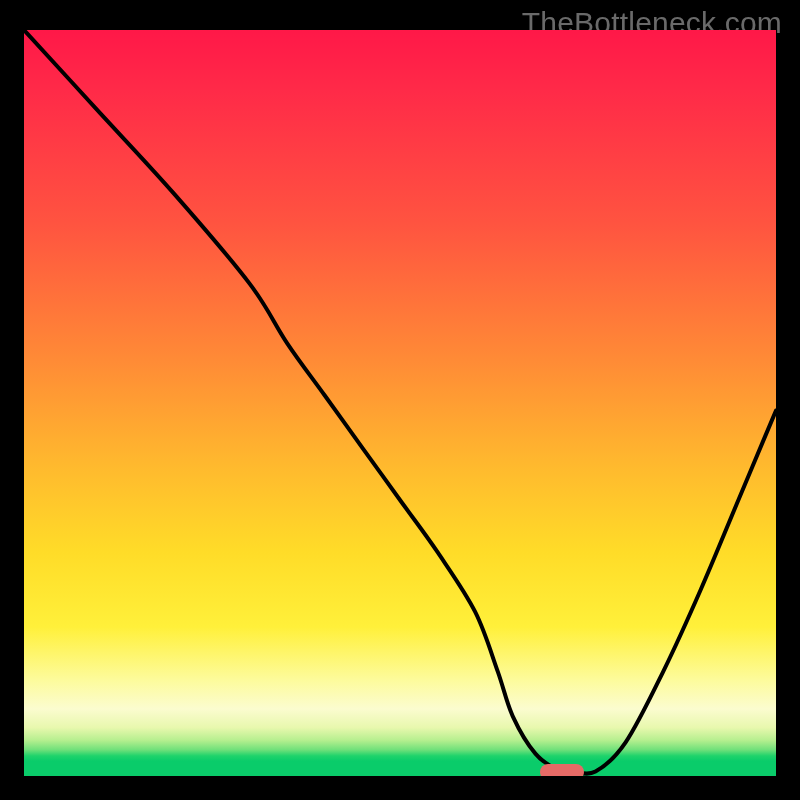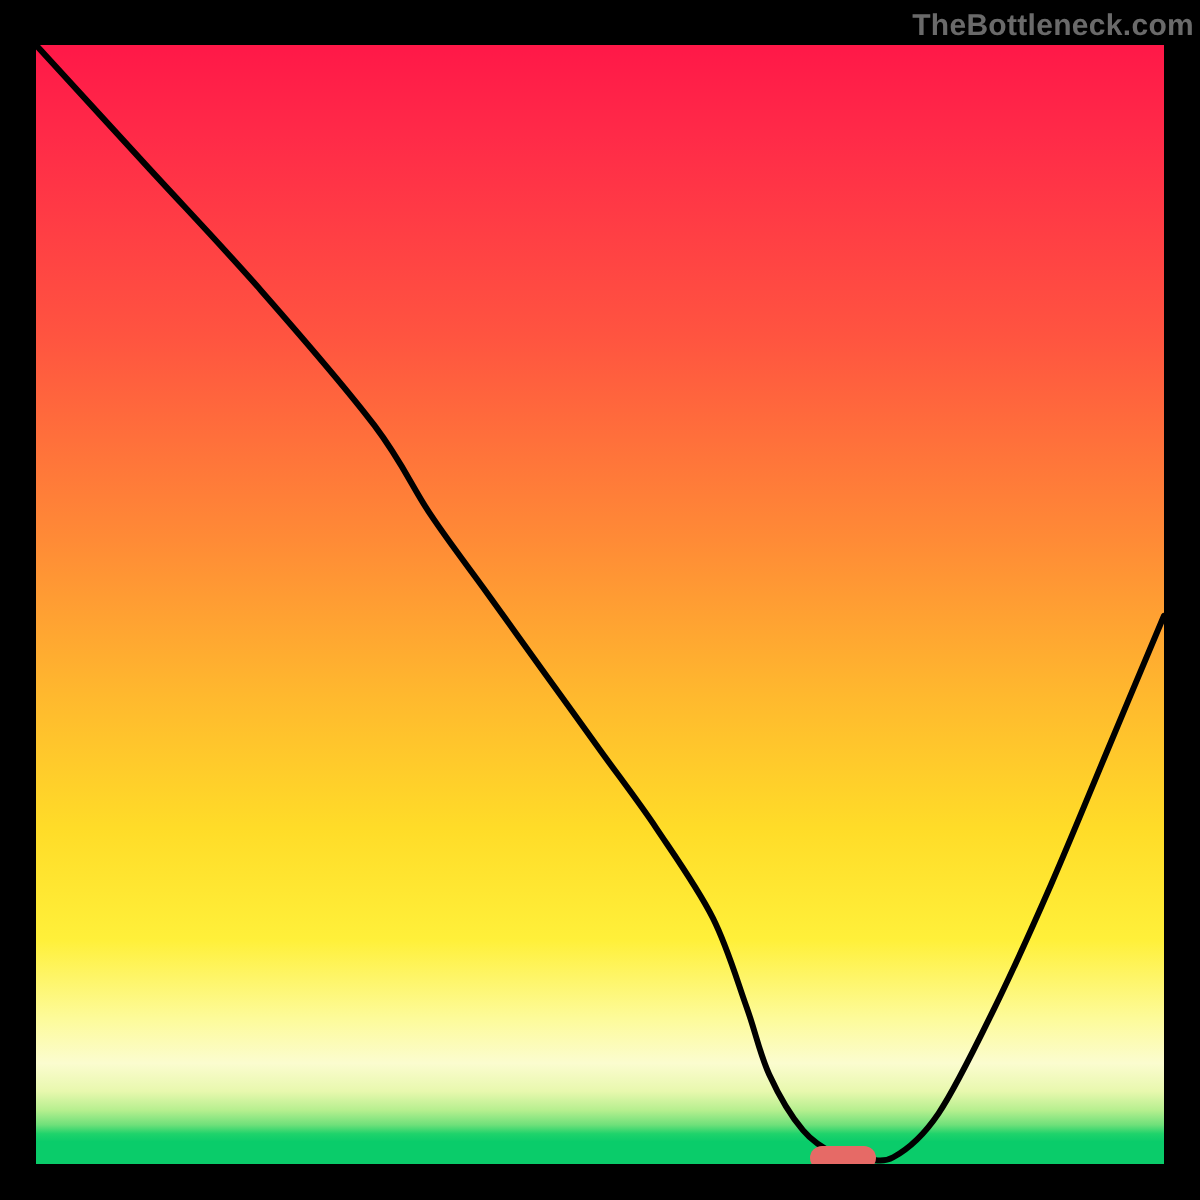--- a/index.html
+++ b/index.html
@@ -15,24 +15,24 @@
     position: absolute;
     left: 0;
     top: 0;
     width: 800px;
     height: 800px;
     background: #000;
   }
   .watermark {
     position: absolute;
     top: 6px;
-    right: 4px;
+    right: 18px;
     color: #6a6a6a;
-    font-size: 20px;
-    font-weight: 700;
+    font-size: 30px;
+    font-weight: 400;
     letter-spacing: 0.2px;
     user-select: none;
   }
   .plot {
     position: absolute;
     left: 24px;
     top: 30px;
     width: 752px;
     height: 746px;
     overflow: hidden;

